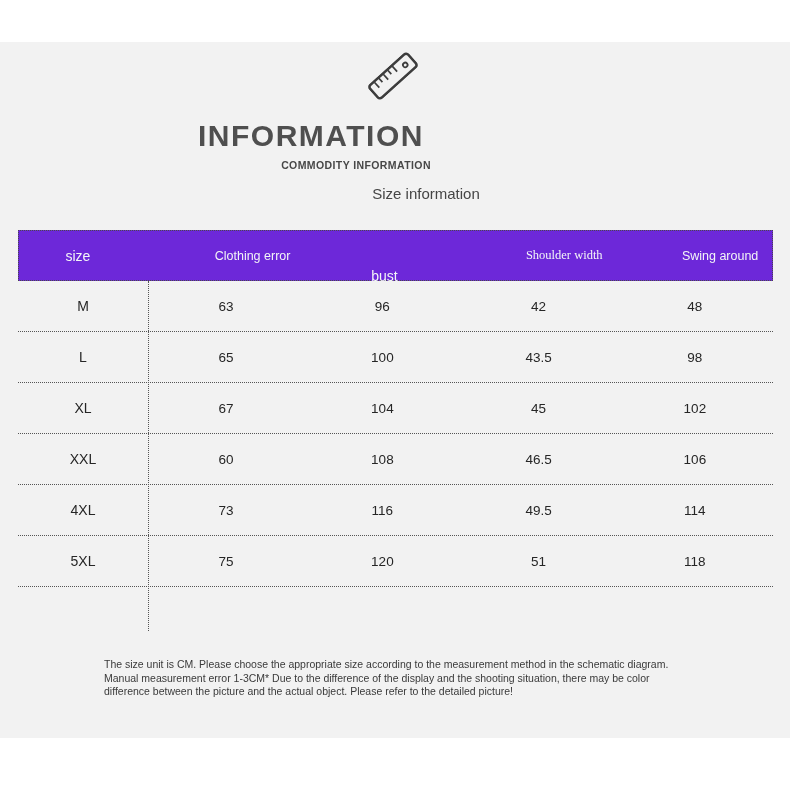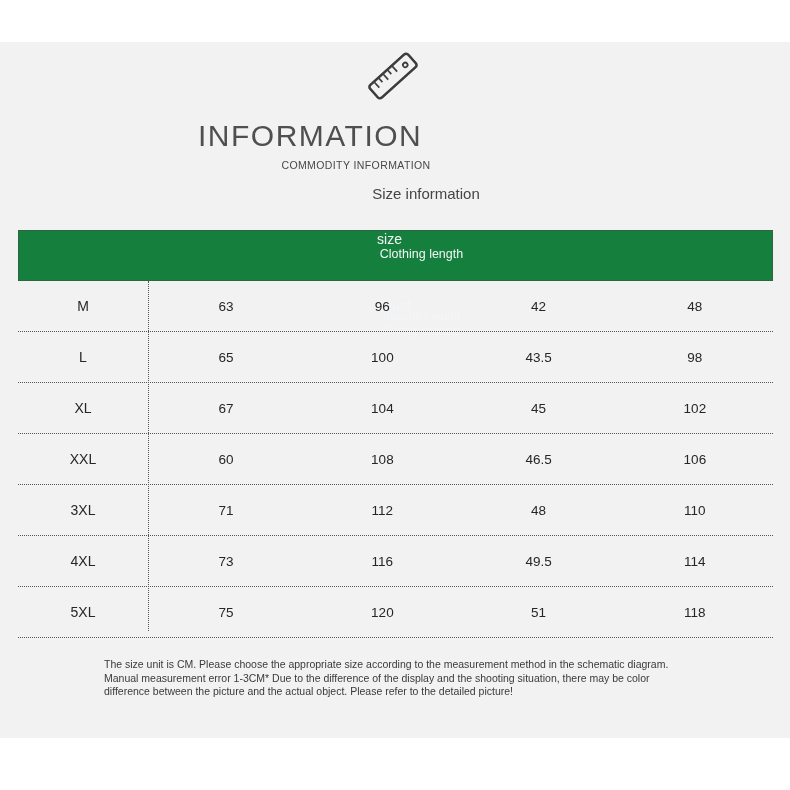--- a/index.html
+++ b/index.html
@@ -14,37 +14,36 @@
     background:#f2f2f2;
   }
   
   .ruler-wrap {
     position:absolute; left:366px; top:66px; width:54px; height:20px;
     transform:rotate(-42deg);
   }
   
   .info-title {
     position:absolute; left:198px; top:119px;
-    font-size:30px; letter-spacing:1.5px; color:#4f4f4f; font-weight:400;
+    font-size:30px; letter-spacing:1.5px; color:#4f4f4f; font-weight:700;
   }
   .subtitle {
     position:absolute; left:0; top:159px; width:712px; text-align:center;
-    font-size:10.5px; letter-spacing:0.4px; color:#474747; font-weight:400;
+    font-size:10.5px; letter-spacing:0.4px; color:#474747; font-weight:700;
   }
   .section-title {
     position:absolute; left:0; top:185px; width:784px; text-align:center;
     font-size:15px; color:#454545;padding-left:34px;
   }
   
   .size-table { position:absolute; left:18px; top:230px; width:755px; }
   .thead {
     display:flex; align-items:center; height:51px;
-    background:#15803d; border:1px dotted #4a4a4a; box-sizing:border-box;
+    background:#6d28d9; border:1px dotted #4a4a4a; box-sizing:border-box;
     color:#f3f5f7;
-    flex-direction:column;
   }
   .hcell { text-align:center; font-size:12.5px; position:relative; }
   .col-size { width:130px; }
   .col { width:156.25px; }
   .hcell.h-size { font-size:14px; left:-6px; }
   .hcell.h-clothing { left:26px; }
   .hcell.h-bust { font-size:14px; top:4px; left:2px;margin-top:32px; }
   .hcell.h-shoulder { left:26px;font-family:Liberation Serif, serif; }
   .hcell.h-swing { left:26px; }
   .tbody { position:relative; }
@@ -82,21 +81,21 @@
   </svg>
 </div>
 
 <div class="info-title">INFORMATION</div>
 <div class="subtitle">COMMODITY INFORMATION</div>
 <div class="section-title">Size information</div>
 
 <div class="size-table">
   <div class="thead">
     <div class="hcell col-size h-size">size</div>
-    <div class="hcell col h-clothing">Clothing length</div>
+    <div class="hcell col h-clothing">Clothing error</div>
     <div class="hcell col h-bust">bust</div>
     <div class="hcell col h-shoulder">Shoulder width</div>
     <div class="hcell col h-swing">Swing around</div>
   </div>
   <div class="tbody">
     <div class="row">
       <div class="cell col-size size-cell">M</div>
       <div class="cell col">63</div>
       <div class="cell col">96</div>
       <div class="cell col">42</div>
@@ -117,27 +116,20 @@
       <div class="cell col">102</div>
     </div>
     <div class="row">
       <div class="cell col-size size-cell">XXL</div>
       <div class="cell col">60</div>
       <div class="cell col">108</div>
       <div class="cell col">46.5</div>
       <div class="cell col">106</div>
     </div>
     <div class="row">
-      <div class="cell col-size size-cell">3XL</div>
-      <div class="cell col">71</div>
-      <div class="cell col">112</div>
-      <div class="cell col">48</div>
-      <div class="cell col">110</div>
-    </div>
-    <div class="row">
       <div class="cell col-size size-cell">4XL</div>
       <div class="cell col">73</div>
       <div class="cell col">116</div>
       <div class="cell col">49.5</div>
       <div class="cell col">114</div>
     </div>
     <div class="row">
       <div class="cell col-size size-cell">5XL</div>
       <div class="cell col">75</div>
       <div class="cell col">120</div>

